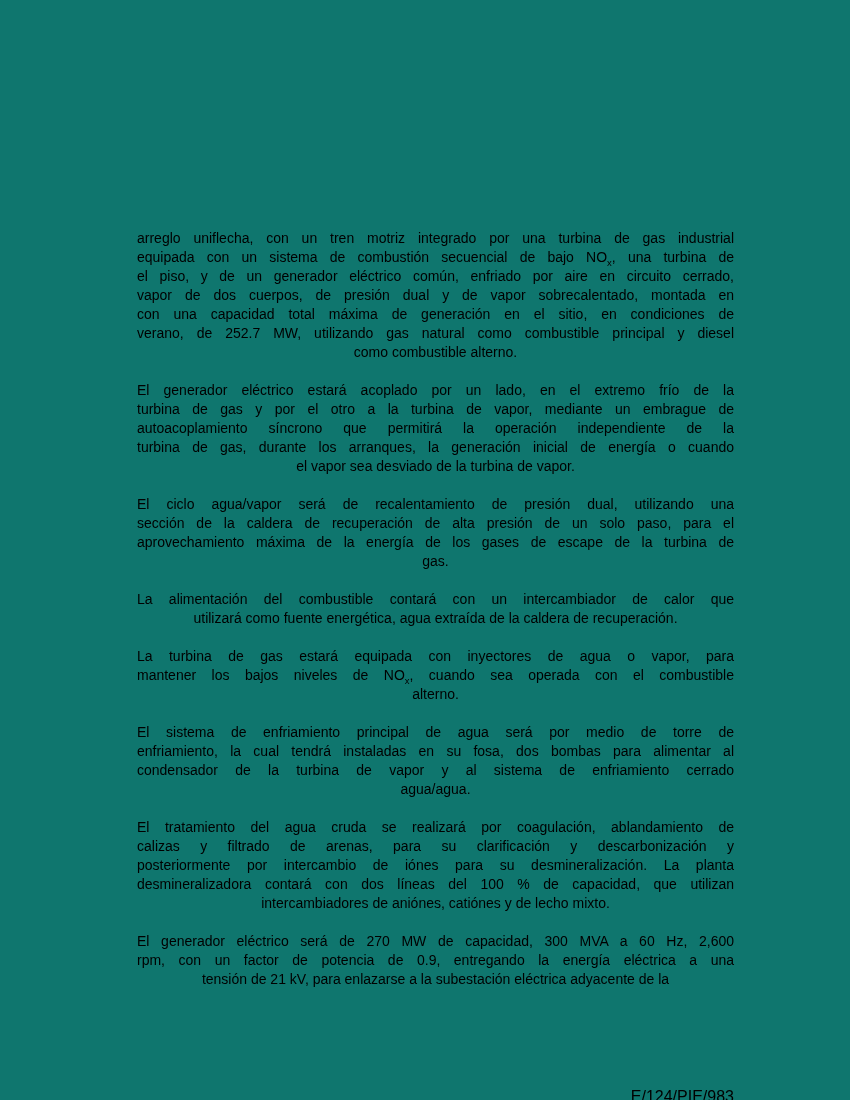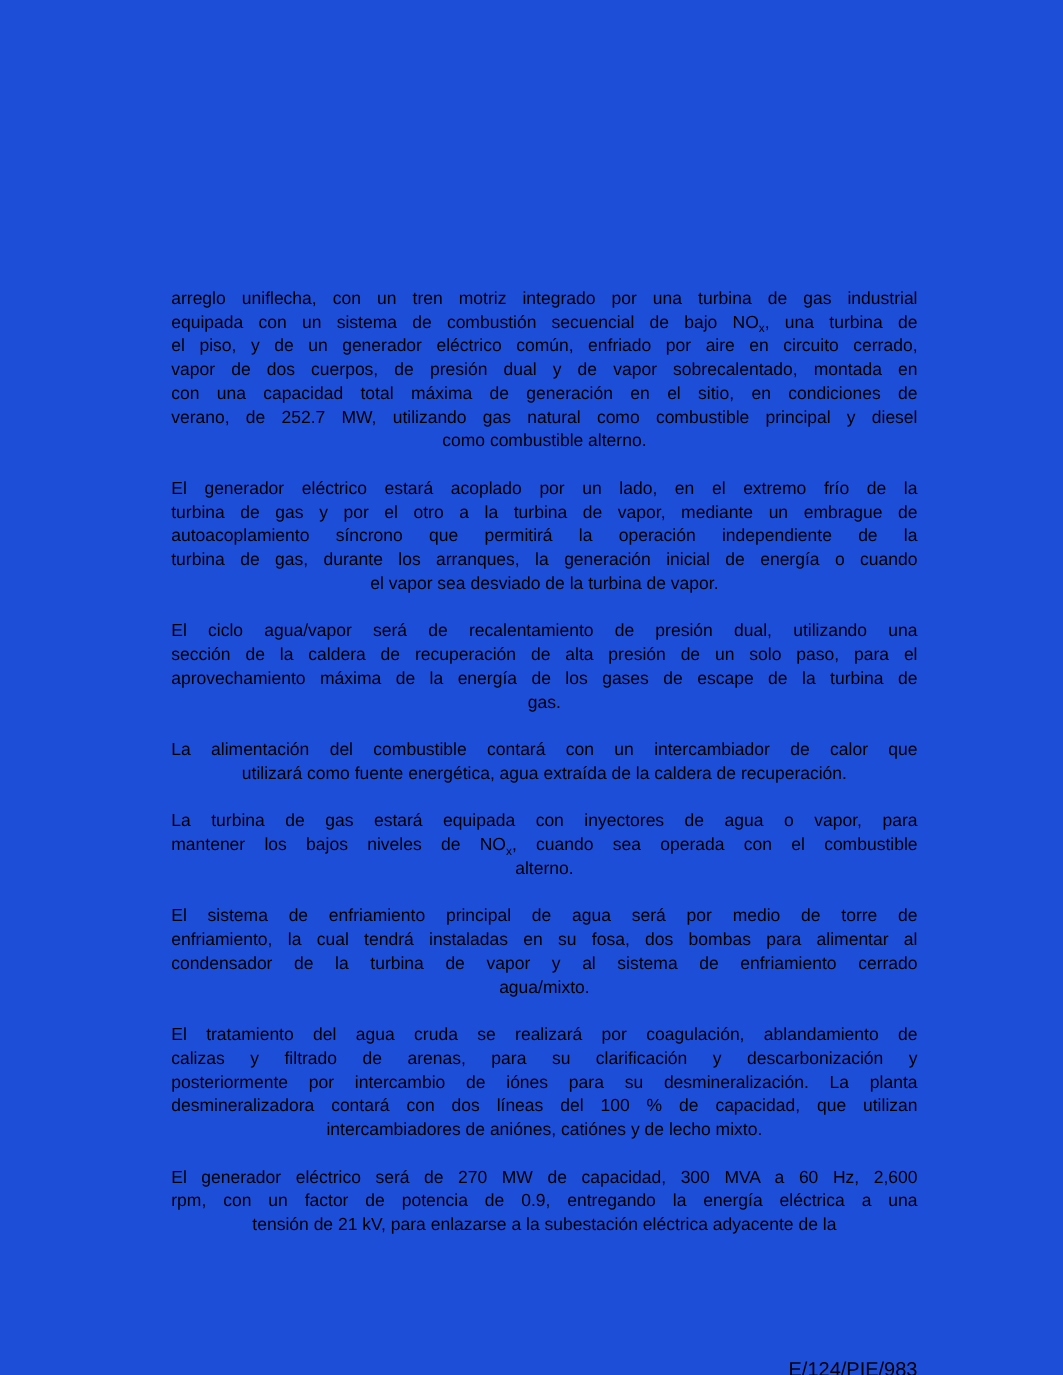--- a/index.html
+++ b/index.html
@@ -4,21 +4,21 @@
 <style>
   html, body {
     margin: 0;
     padding: 0;
     background: #ffffff;
   }
   .page {
     position: relative;
     width: 850px;
     height: 1100px;
-    background: #1d4ed8;
+    background: #0f766e;
     font-family: "Liberation Sans", sans-serif;
     color: #000000;
     overflow: hidden;
   }
   .content {
     position: absolute;
     left: 137px;
     top: 229px;
     width: 597px;
   }
@@ -85,21 +85,21 @@
       </div>
       <div class="para">
         <div class="line just"><span>La turbina de gas estará equipada con inyectores de agua o vapor, para</span></div>
         <div class="line just"><span>mantener los bajos niveles de NO</span><sub>x</sub><span>, cuando sea operada con el combustible</span></div>
         <div class="line"><span>alterno.</span></div>
       </div>
       <div class="para">
         <div class="line just"><span>El sistema de enfriamiento principal de agua será por medio de torre de</span></div>
         <div class="line just"><span>enfriamiento, la cual tendrá instaladas en su fosa, dos bombas para alimentar al</span></div>
         <div class="line just"><span>condensador de la turbina de vapor y al sistema de enfriamiento cerrado</span></div>
-        <div class="line"><span>agua/mixto.</span></div>
+        <div class="line"><span>agua/agua.</span></div>
       </div>
       <div class="para">
         <div class="line just"><span>El tratamiento del agua cruda se realizará por coagulación, ablandamiento de</span></div>
         <div class="line just"><span>calizas y filtrado de arenas, para su clarificación y descarbonización y</span></div>
         <div class="line just"><span>posteriormente por intercambio de iónes para su desmineralización. La planta</span></div>
         <div class="line just"><span>desmineralizadora contará con dos líneas del 100 % de capacidad, que utilizan</span></div>
         <div class="line"><span>intercambiadores de aniónes, catiónes y de lecho mixto.</span></div>
       </div>
       <div class="para">
         <div class="line just"><span>El generador eléctrico será de 270 MW de capacidad, 300 MVA a 60 Hz, 2,600</span></div>

